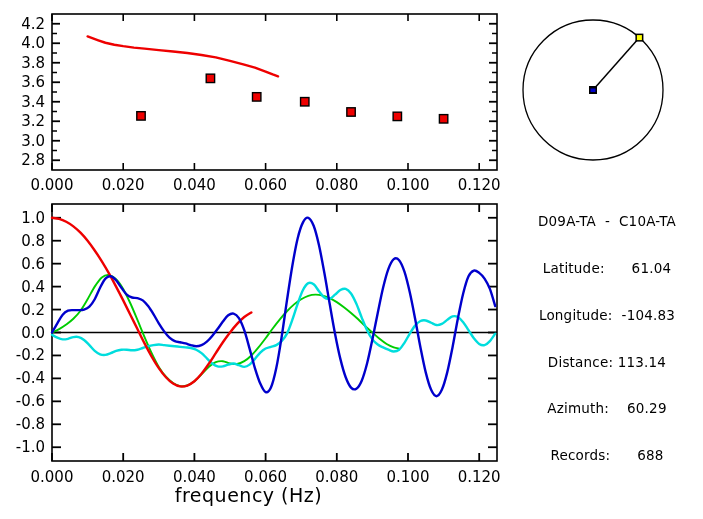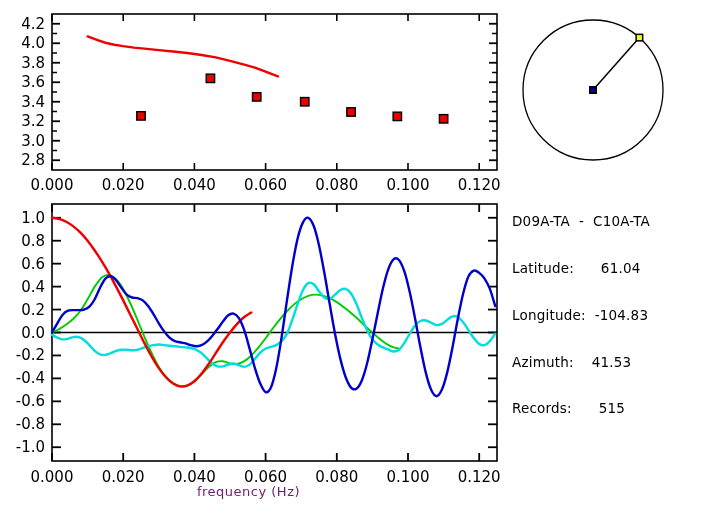--- a/index.html
+++ b/index.html
@@ -4,23 +4,23 @@
 <style>
   html,body{margin:0;padding:0;background:#ffffff;}
   body{width:703px;height:519px;position:relative;
        font-family:"DejaVu Sans","Liberation Sans",sans-serif;
        -webkit-font-smoothing:none;}
   .root{position:absolute;left:0;top:0;width:703px;height:519px;overflow:hidden;background:#fff;}
   svg{display:block;}
   .infoblock{position:absolute;left:512px;top:183px;width:190px;
              font-family:"DejaVu Sans","Liberation Sans",sans-serif;
              font-size:13.5px;color:#000;line-height:15.6px;white-space:pre;letter-spacing:0.2px;}
-  .infoline{display:block;white-space:pre;}
+  .infoline{display:block;white-space:pre;text-align:center;}
   .xaxis-title{position:absolute;left:0;top:484px;width:497px;text-align:center;
-               font-size:13px;color:#701a75;letter-spacing:0.5px;}
+               font-size:19px;color:#000000;letter-spacing:0.5px;}
 </style>
 </head>
 <body>
 
 <div class="root">
 
   <svg id="svg-top" width="703" height="200" style="position:absolute;left:0;top:0;">
       <g>
         <rect x="52" y="14" width="445" height="156" fill="none" stroke="#000" stroke-width="1.6"></rect>
         <line x1="52" y1="170" x2="52" y2="163" stroke="#000" stroke-width="1.6"></line>
@@ -166,19 +166,20 @@
         <rect x="87.5" y="86.5" width="5" height="3.5" fill="#0000cc"></rect>
         <rect x="132.41084767659754" y="31.597393023441484" width="8" height="8" fill="#000"></rect>
         <rect x="133.91084767659754" y="33.097393023441484" width="5" height="5" fill="#ffff00"></rect>
       </g>
     </svg>
 
   <div class="infoblock">
     <span class="infoline">D09A-TA  -  C10A-TA</span>
     <span class="infoline">Latitude:      61.04</span>
     <span class="infoline">Longitude:  -104.83</span>
-    <span class="infoline">Azimuth:    41.53</span>
-    <span class="infoline">Records:      515</span>
+    <span class="infoline">Distance: 113.14</span>
+    <span class="infoline">Azimuth:    60.29</span>
+    <span class="infoline">Records:      688</span>
   </div>
 
   <div class="xaxis-title">frequency  (Hz)</div>
 
 </div>
 
 </body></html>

